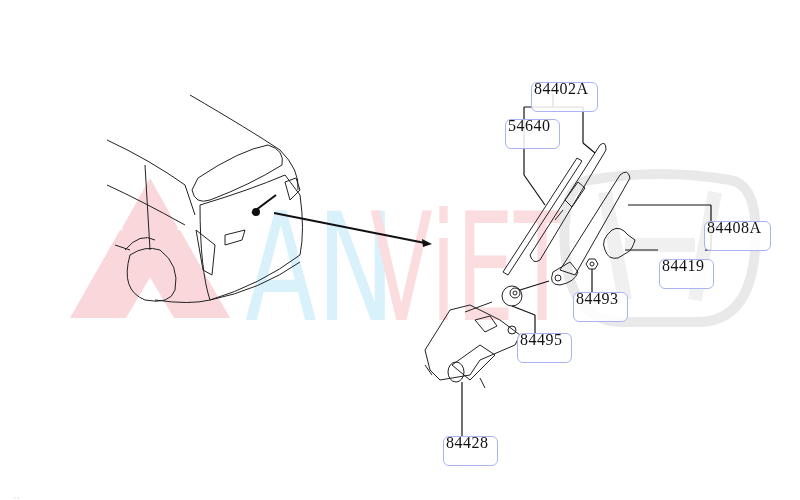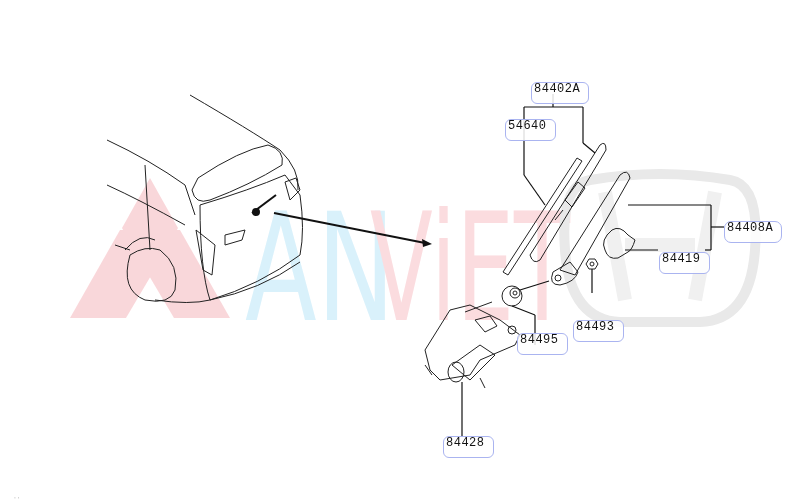--- a/index.html
+++ b/index.html
@@ -3,27 +3,27 @@
 <meta charset="utf-8">
 <style>
   html, body { margin: 0; padding: 0; background: #ffffff; }
   body { width: 800px; height: 500px; position: relative; overflow: hidden; font-family: "DejaVu Sans", sans-serif; }
   #stage { position: absolute; left: 0; top: 0; width: 800px; height: 500px; }
   svg { position: absolute; left: 0; top: 0; }
   .callout {
     position: absolute;
     height: 12px;
     line-height: 12px;
-    font-family: Liberation Mono, monospace;
-    font-size: 12px;
+    font-family: Liberation Serif, serif;
+    font-size: 16px;
     letter-spacing: 0.5px;
     color: #111;
     border: 1px solid #aab4f0;
     border-radius: 6px;
-    padding: 0 8px 8px 2px;
+    padding: 0 8px 16px 2px;
     background: rgba(255,255,255,0.85);
     white-space: nowrap;
   }
   .corner-mark { position: absolute; left: 14px; top: 494px; font-size: 6px; color: #777; font-family: "DejaVu Sans", sans-serif; }
 </style>
 </head>
 <body>
 
 <div id="stage">
 
@@ -133,27 +133,27 @@
       <line x1="462" y1="382" x2="462" y2="436"></line>
     </g>
   </svg>
 
   <div class="callout" style="left:531px; top:82px;">
     <span>84402A</span>
   </div>
   <div class="callout" style="left:505px; top:119px;">
     <span>54640</span>
   </div>
-  <div class="callout" style="left:724px; top:221px;border-radius:7px;">
+  <div class="callout" style="left:704px; top:221px;">
     <span>84408A</span>
   </div>
-  <div class="callout" style="left:659px; top:252px;">
+  <div class="callout" style="left:659px; top:259px;">
     <span>84419</span>
   </div>
-  <div class="callout" style="left:573px; top:292px;margin-top:28px;">
+  <div class="callout" style="left:573px; top:292px;">
     <span>84493</span>
   </div>
   <div class="callout" style="left:517px; top:333px;">
     <span>84495</span>
   </div>
   <div class="callout" style="left:443px; top:436px;">
     <span>84428</span>
   </div>
 
   <div class="corner-mark">· ·</div>

